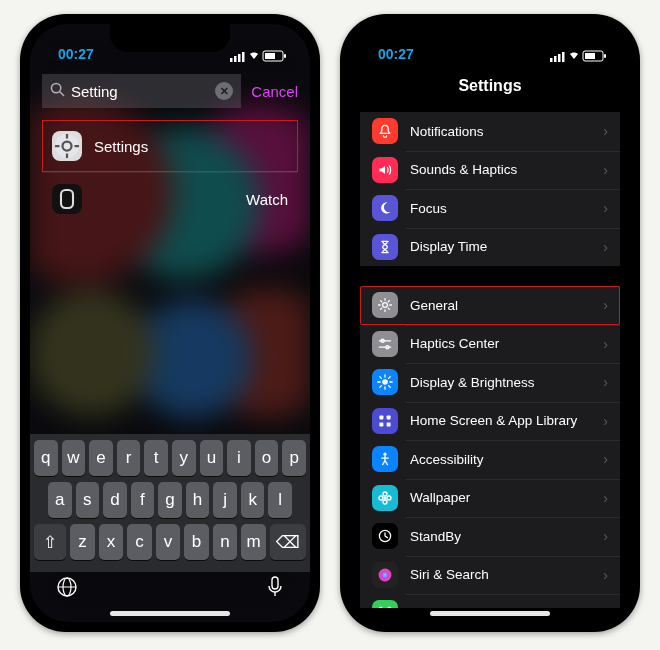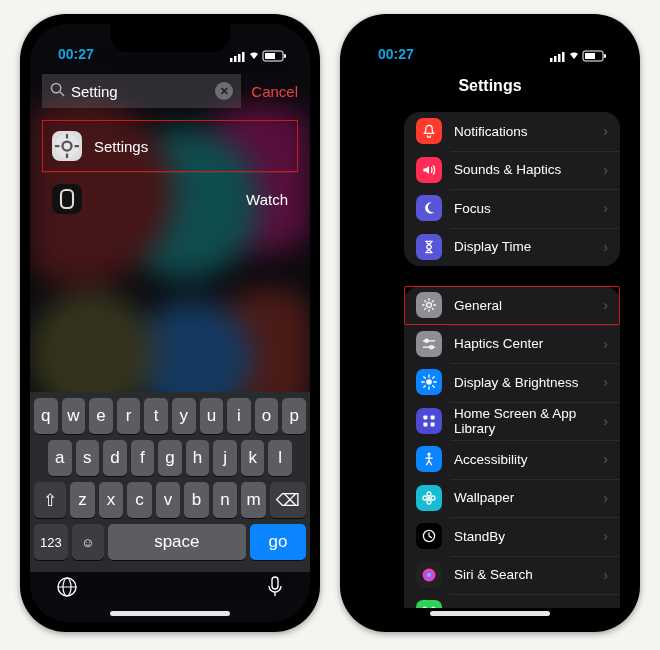--- a/index.html
+++ b/index.html
@@ -24,42 +24,42 @@
      #121218;
      filter:blur(14px) brightness(.55);
   }
   .overdark{position:absolute;inset:0;background:rgba(10,10,15,.35);}
   
   .search-row{position:absolute;top:50px;left:12px;right:12px;height:34px;display:flex;align-items:center;gap:10px;z-index:5;}
   .search-field{flex:1;height:100%;border-radius:0;background:rgba(120,120,130,.32);display:flex;align-items:center;padding:0 8px;color:#fff;font-size:15px;}
   .search-field .mag{margin-right:6px;opacity:.8;}
   .search-field .txt{flex:1;}
   .search-field .clear{width:18px;height:18px;border-radius:50%;background:#6d6d74;display:flex;align-items:center;justify-content:center;color:#1d1d22;font-size:11px;font-weight:bold;}
-  .cancel{color:#ef4444;font-size:15px;}
+  .cancel{color:#d946ef;font-size:15px;}
   
   .results{position:absolute;top:96px;left:12px;right:12px;z-index:5;}
   .res-item{height:52px;display:flex;align-items:center;padding:0 10px;gap:12px;color:#fff;font-size:15px;}
   .res-item + .res-item{border-top:1px solid rgba(255,255,255,.06);justify-content:space-between;}
   .res-item.highlight{outline:1px solid #cc1a1a;outline-offset:-1px;}
   .appicon{width:30px;height:30px;border-radius:8px;background:#666;display:flex;align-items:center;justify-content:center;}
   
   .spot-bottom{position:absolute;left:0;right:0;bottom:16px;height:34px;display:flex;align-items:center;justify-content:space-between;padding:0 26px;z-index:5;color:#fff;}
   
   .keyboard{position:absolute;left:0;right:0;bottom:50px;background:#2a2b2e;padding:6px 4px 6px;z-index:6;}
   .krow{display:flex;justify-content:center;gap:4px;margin-bottom:6px;}
   .key{border:none;border-radius:5px;height:36px;background:#5c5d62;color:#fff;font-size:17px;display:flex;align-items:center;justify-content:center;box-shadow:0 1px 0 rgba(0,0,0,.7);}
   .key.letter{flex:1;max-width:24.5px;min-width:22px;}
   .key.shift,.key.del{flex:0 0 32px;background:#3c3d41;}
   .key.space{flex:1;}
   .key.go{flex:0 0 56px;background:#0a84ff;}
   .key.num,.key.emoji{flex:0 0 32px;background:#3c3d41;font-size:13px;}
   
   .titlebar{position:absolute;top:48px;left:0;right:0;height:28px;display:flex;align-items:center;justify-content:center;color:#fff;font-size:16px;font-weight:600;z-index:5;}
   .list{position:absolute;top:88px;left:10px;right:10px;bottom:14px;overflow:hidden;z-index:5;}
-  .group{background:#1c1c1e;border-radius:16px;margin-bottom:20px;margin-left:44px;}
+  .group{background:#1c1c1e;border-radius:0;margin-bottom:20px;}
   .row{height:38.5px;display:flex;align-items:center;padding:0 12px;gap:12px;color:#fff;font-size:13.5px;position:relative;}
   .row + .row::before{content:"";position:absolute;left:46px;right:0;top:0;height:1px;background:#2c2c2e;}
   .row .chev{margin-left:auto;color:#5a5a5f;font-size:14px;}
   .row.highlight{outline:1px solid #cc1a1a;outline-offset:-1px;border-radius:2px;}
   .ricon{width:26px;height:26px;border-radius:7px;display:flex;align-items:center;justify-content:center;color:#fff;flex:0 0 26px;}
   .ricon svg{width:16px;height:16px;}
 </style>
 </head>
 <body>
 
@@ -160,26 +160,20 @@
               <button class="key letter">z</button>
               <button class="key letter">x</button>
               <button class="key letter">c</button>
               <button class="key letter">v</button>
               <button class="key letter">b</button>
               <button class="key letter">n</button>
               <button class="key letter">m</button>
               <button class="key del">⌫</button>
             </div>
           </div>
-        <div class="krow">
-          <button class="key num">123</button>
-          <button class="key emoji">☺</button>
-          <button class="key space">space</button>
-          <button class="key go">go</button>
-        </div>
       </div>
 
       <div class="spot-bottom">
         <span>
           <svg width="22" height="22" viewBox="0 0 22 22">
               <circle cx="11" cy="11" r="9" fill="none" stroke="#fff" stroke-width="1.4"></circle>
               <ellipse cx="11" cy="11" rx="4" ry="9" fill="none" stroke="#fff" stroke-width="1.2"></ellipse>
               <line x1="2" y1="11" x2="20" y2="11" stroke="#fff" stroke-width="1.2"></line>
             </svg>
         </span>

